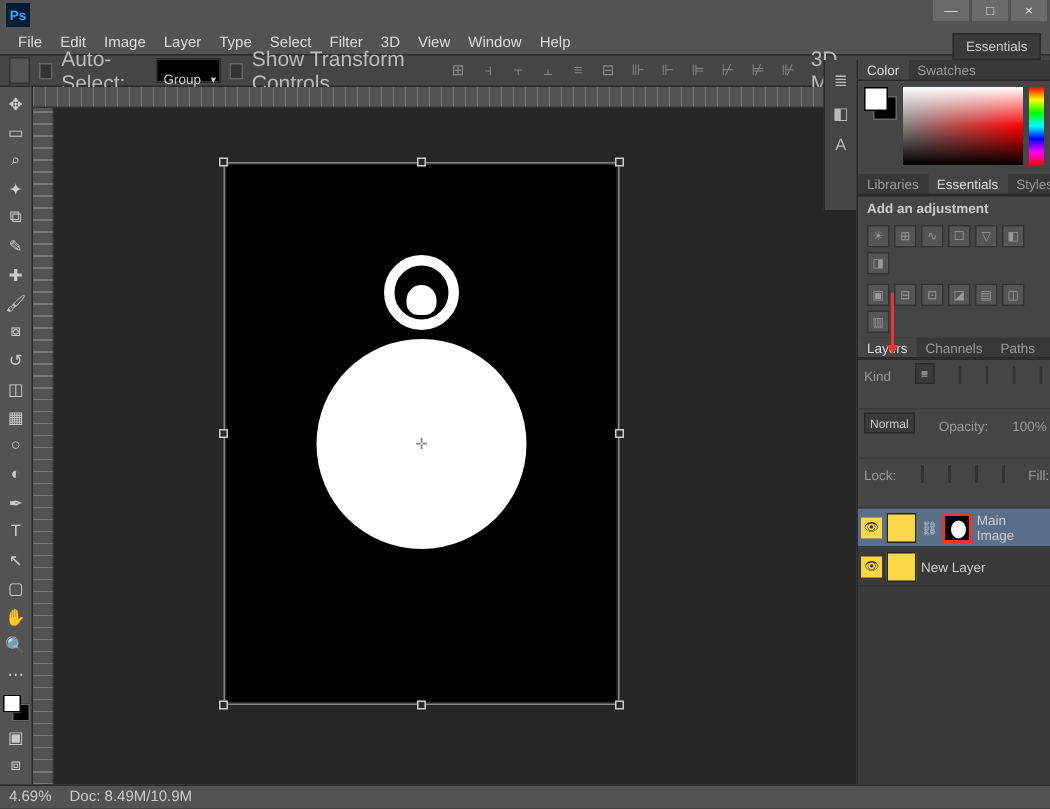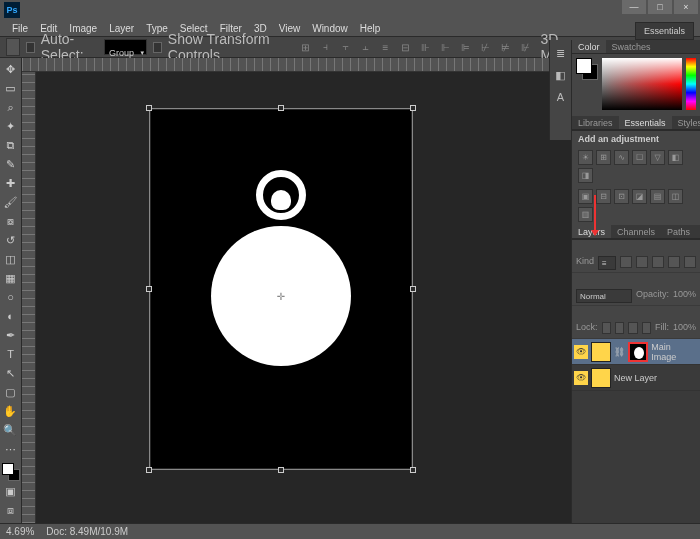--- a/index.html
+++ b/index.html
@@ -55,21 +55,21 @@
 .color-panel .sw2{width:22px;height:22px;position:relative}
 .color-panel .sw2 .f{position:absolute;width:16px;height:16px;background:#fff;border:1px solid #000}
 .color-panel .sw2 .b{position:absolute;width:16px;height:16px;background:#000;border:1px solid #666;right:0;bottom:0}
 .picker{flex:1;height:52px;background:linear-gradient(to bottom,#fff 0%,rgba(255,255,255,0) 50%,#000 100%),linear-gradient(to right,#808080,#f00);position:relative}
 .hue{width:10px;height:52px;background:linear-gradient(#f00,#ff0,#0f0,#0ff,#00f,#f0f,#f00)}
 .adj-panel{border-top:1px solid #2a2a2a}
 .adj-title{padding:3px 6px;font-size:9px;font-weight:bold}
 .adj-icons{display:flex;flex-wrap:wrap;gap:3px;padding:3px 6px}
 .adj-icons div{width:15px;height:15px;background:#555;border:1px solid #333;font-size:8px;display:flex;align-items:center;justify-content:center;color:#999}
 .layers-panel{border-top:1px solid #2a2a2a;flex:1;display:flex;flex-direction:column}
-.lrow{height:18px;display:flex;align-items:flex-start;padding:16px 4px;gap:4px;border-bottom:1px solid #3a3a3a}
+.lrow{height:18px;display:flex;align-items:flex-end;padding:16px 4px;gap:16px;border-bottom:1px solid #3a3a3a}
 .lrow .lbl2{font-size:9px;color:#999}
 .lrow .dd2{flex:1;height:14px;background:#3a3a3a;border:1px solid #2a2a2a;font-size:8px;padding:0 3px;display:flex;align-items:center}
 .lrow .mini{width:12px;height:12px;background:#555;border:1px solid #333}
 .layer-list{flex:1;background:#3a3a3a;overflow:hidden}
 .layer{height:26px;display:flex;align-items:center;padding:0 2px;gap:3px;border-bottom:1px solid #333}
 .layer.sel{background:#5a6f8a}
 .layer .eye{width:14px;height:14px;background:#ffd54a;display:flex;align-items:center;justify-content:center;font-size:8px;color:#333}
 .layer .thumb{width:20px;height:20px;background:#ffd54a;border:1px solid #222}
 .layer .mask{width:20px;height:20px;background:#000;border:2px solid #e33;position:relative}
 .layer .mask:before{content:"";position:absolute;left:4px;top:3px;width:10px;height:12px;background:#fff;border-radius:50%}

